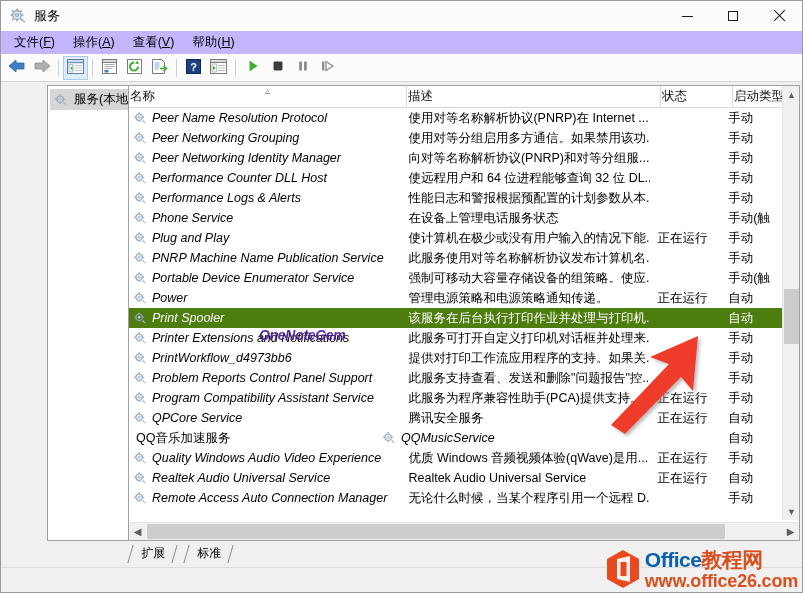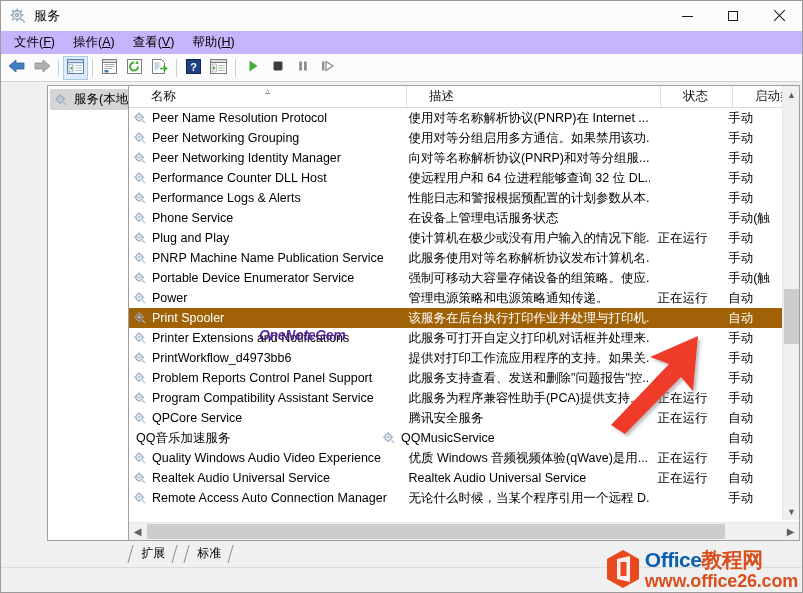--- a/index.html
+++ b/index.html
@@ -180,21 +180,21 @@
     height: 22px;
     background: #ffffff;
     border-bottom: 1px solid #d9d9d9;
     display: flex;
     box-sizing: border-box;
   }
   .lv-th {
     position: relative;
     height: 32px;
     line-height: 21px;
-    padding-left: 22px;
+    padding-left: 1px;
     font-size: 12.5px;
     color: #111;
     box-sizing: border-box;
     border-right: 1px solid #dcdcdc;
     overflow: hidden;
     white-space: nowrap;
   }
   .lv-th.c-name   { width: 278px; }
   .lv-th.c-desc   { width: 254px; }
   .lv-th.c-status { width: 72px; }
@@ -217,35 +217,35 @@
     height: 412px;
     overflow: hidden;
     background: #fff;
   }
   .lv-row {
     display: flex;
     height: 20px;
     align-items: center;
     box-sizing: border-box;
   }
-  .lv-row.sel { background: #a16207; color: #ffffff; }
+  .lv-row.sel { background: #4d7c0f; color: #ffffff; }
   .cell {
     font-size: 12.5px;
     white-space: nowrap;
     overflow: hidden;
     box-sizing: border-box;
     line-height: 20px;
   }
   .cell.c-name {
     width: 278px;
     display: flex;
     align-items: center;
     padding-left: 4px;
   }
-  .cell.c-name .nm { margin-left: 5px; }
+  .cell.c-name .nm { margin-left: 5px; font-style: italic; }
   .cell.c-desc   { width: 254px; padding-left: 7px; }
   .cell.c-status { width: 72px; padding-left: 7px; }
   .cell.c-start  { width: 64px; padding-left: 7px; }
 
   
   .gear {
     width: 14px; height: 14px;
     flex: 0 0 14px;
     position: relative;
     display: inline-block;

